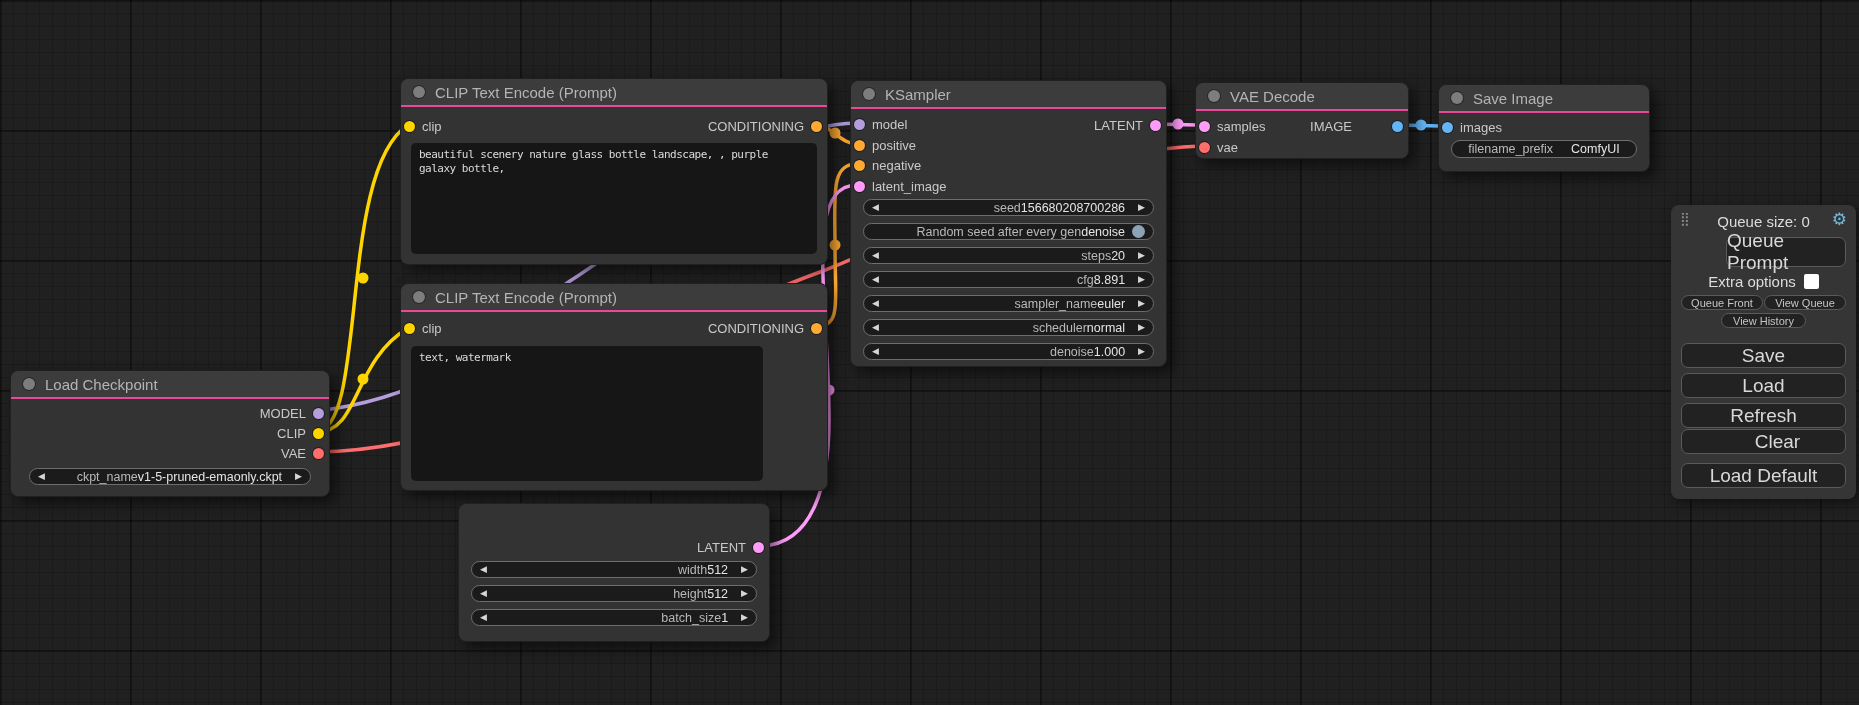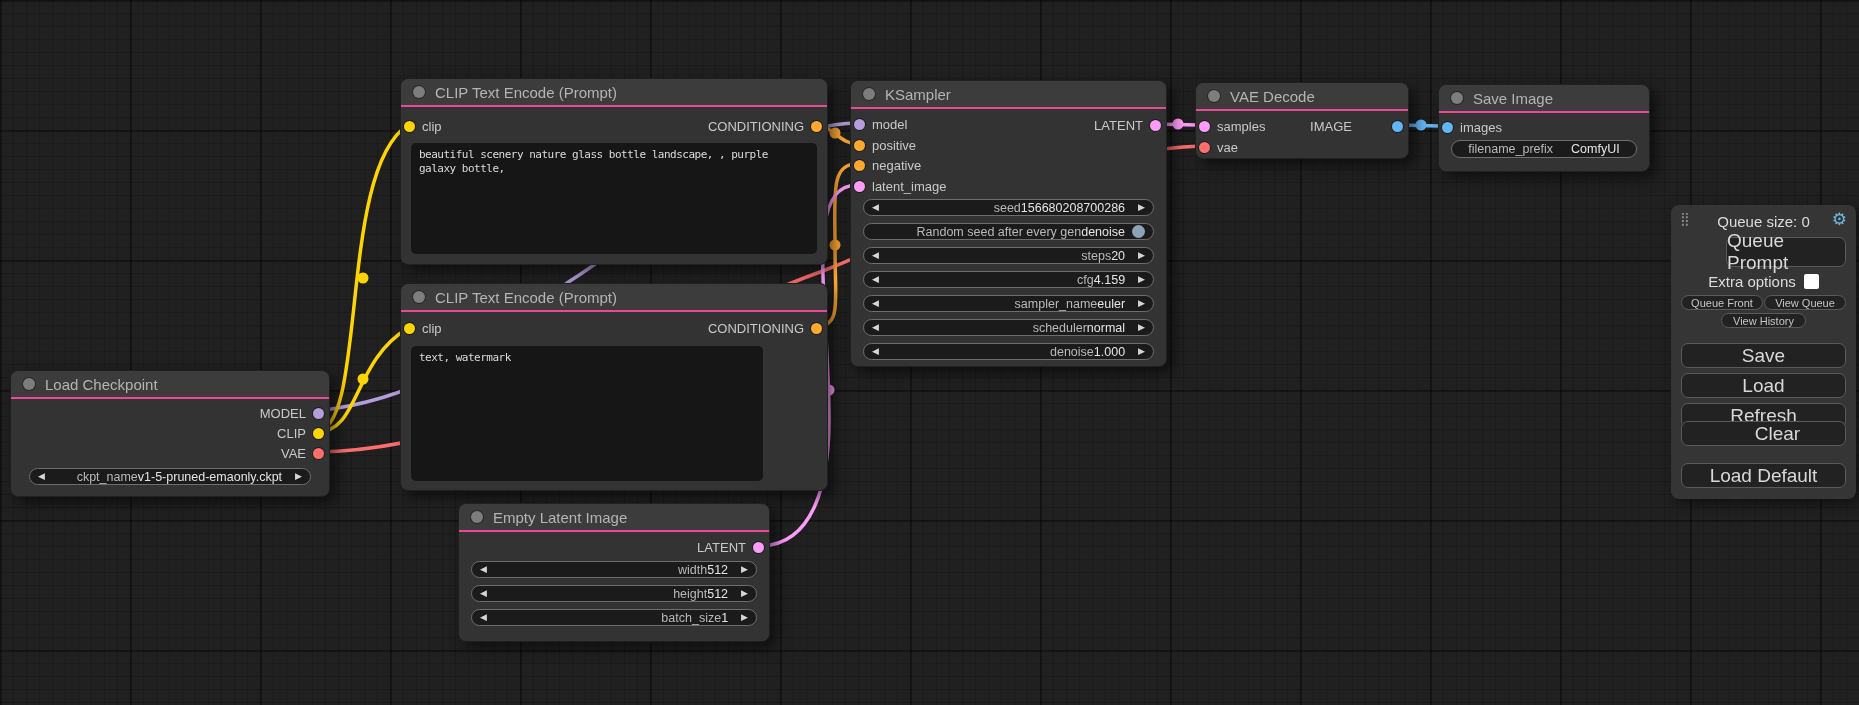--- a/index.html
+++ b/index.html
@@ -177,21 +177,21 @@
     </div>
     <div class="widget" style="top:166px;">
       <span class="warr">◀</span>
       <span class="wlabel">steps</span>
       <span class="wval">20</span>
       <span class="warr">▶</span>
     </div>
     <div class="widget" style="top:190px;">
       <span class="warr">◀</span>
       <span class="wlabel">cfg</span>
-      <span class="wval">4.159</span>
+      <span class="wval">8.891</span>
       <span class="warr">▶</span>
     </div>
     <div class="widget" style="top:214px;">
       <span class="warr">◀</span>
       <span class="wlabel">sampler_name</span>
       <span class="wval">euler</span>
       <span class="warr">▶</span>
     </div>
     <div class="widget" style="top:238px;">
       <span class="warr">◀</span>
@@ -235,24 +235,20 @@
       <span class="pdot" style="background:#64B5F6;"></span>
       <span>images</span>
     </div>
     <div class="widget" style="top:55px;height:18px;justify-content:center;">
       <span>filename_prefix</span>
       <span class="wval" style="margin:0 0 0 18px;">ComfyUI</span>
     </div>
   </div>
 
   <div class="node" style="left:458px;top:503px;width:310px;height:137px;">
-    <div class="ntitle">
-      <span class="tdot"></span>
-      <span>Empty Latent Image</span>
-    </div>
     <div class="prow out" style="top:34px;">
       <span>LATENT</span>
       <span class="pdot" style="background:#FF9CF9;"></span>
     </div>
     <div class="widget" style="top:57px;">
       <span class="warr">◀</span>
       <span class="wlabel">width</span>
       <span class="wval">512</span>
       <span class="warr">▶</span>
     </div>
@@ -282,17 +278,17 @@
       <span class="qp-check"></span>
     </div>
 
     <div class="qp-btn qp-small" style="left:10px;top:90px;width:82px;">Queue Front</div>
     <div class="qp-btn qp-small" style="right:10px;top:90px;width:82px;">View Queue</div>
     <div class="qp-btn qp-small" style="left:50px;top:108px;width:85px;">View History</div>
 
     <div class="qp-btn qp-big" style="top:138px;">Save</div>
     <div class="qp-btn qp-big" style="top:168px;">Load</div>
     <div class="qp-btn qp-big" style="top:198px;">Refresh</div>
-    <div class="qp-btn qp-big" style="top:216px;padding-left:28px;">Clear</div>
+    <div class="qp-btn qp-big" style="top:224px;padding-left:28px;">Clear</div>
     <div class="qp-btn qp-big" style="top:258px;">Load Default</div>
   </div>
 
 </div>
 
 </body></html>

